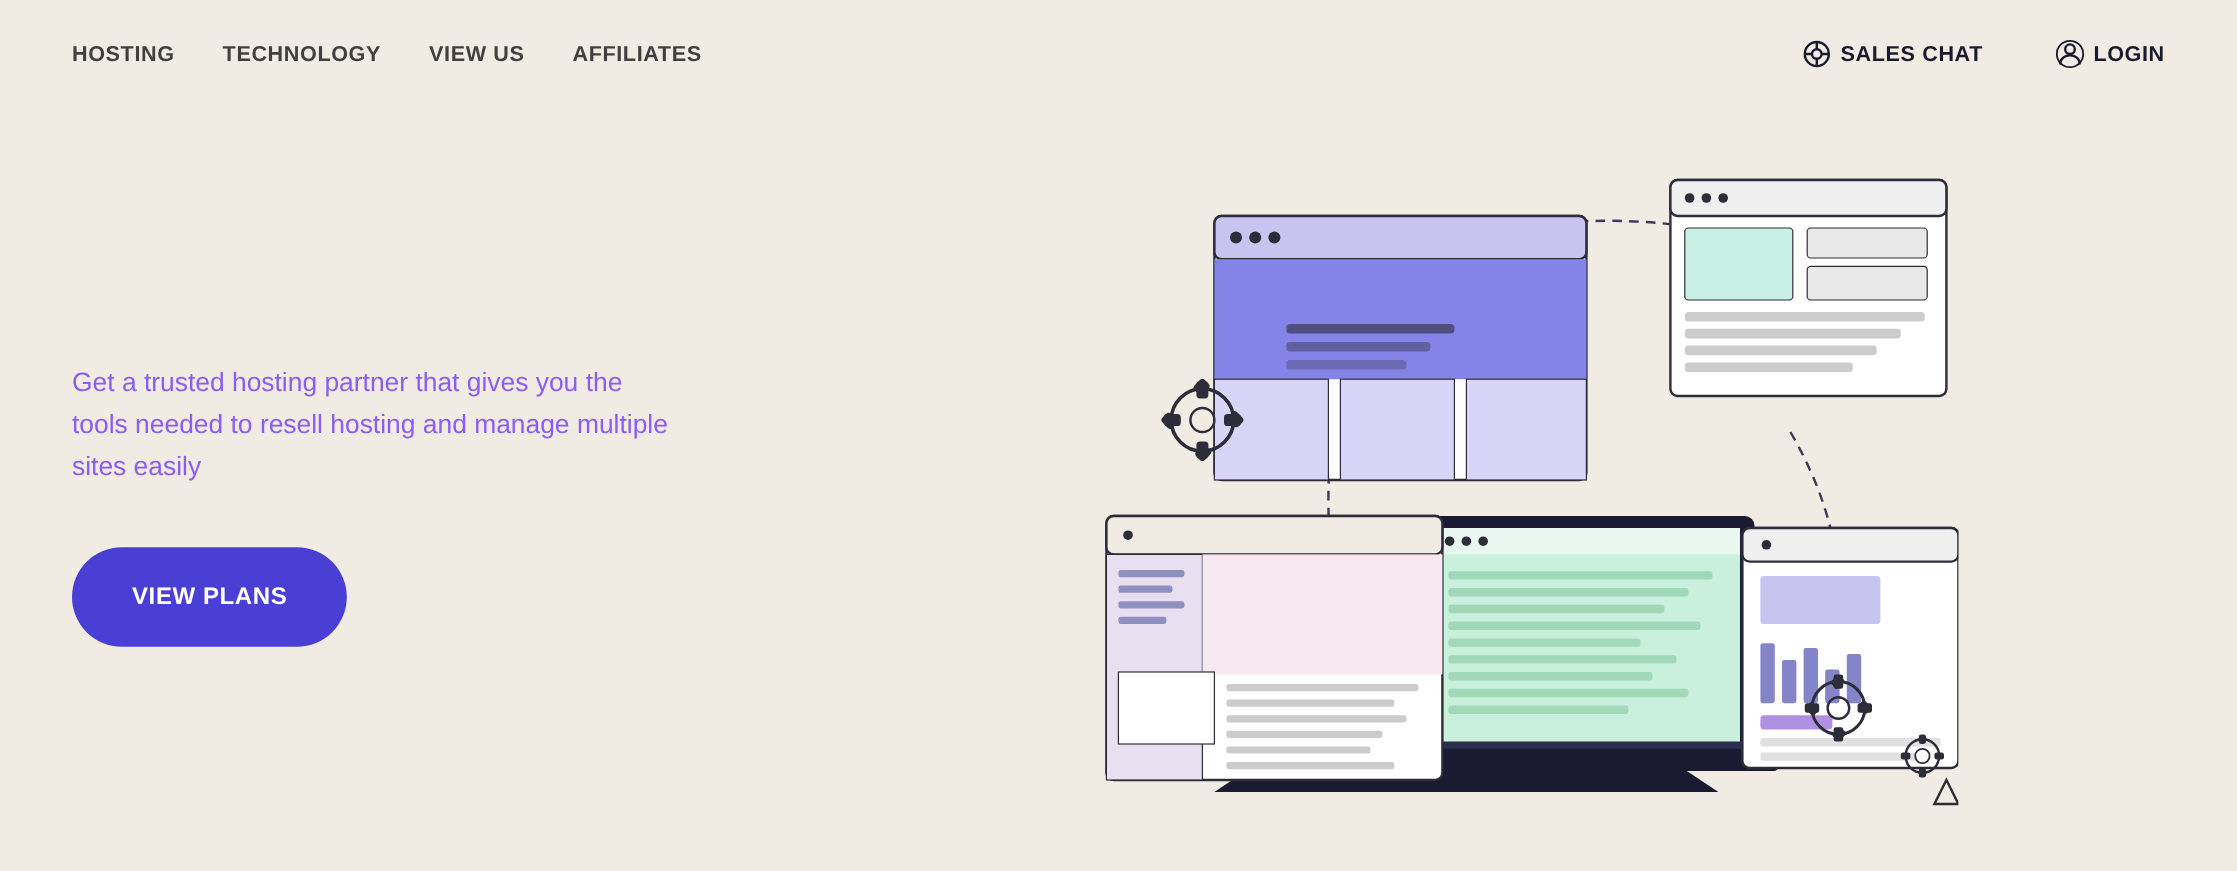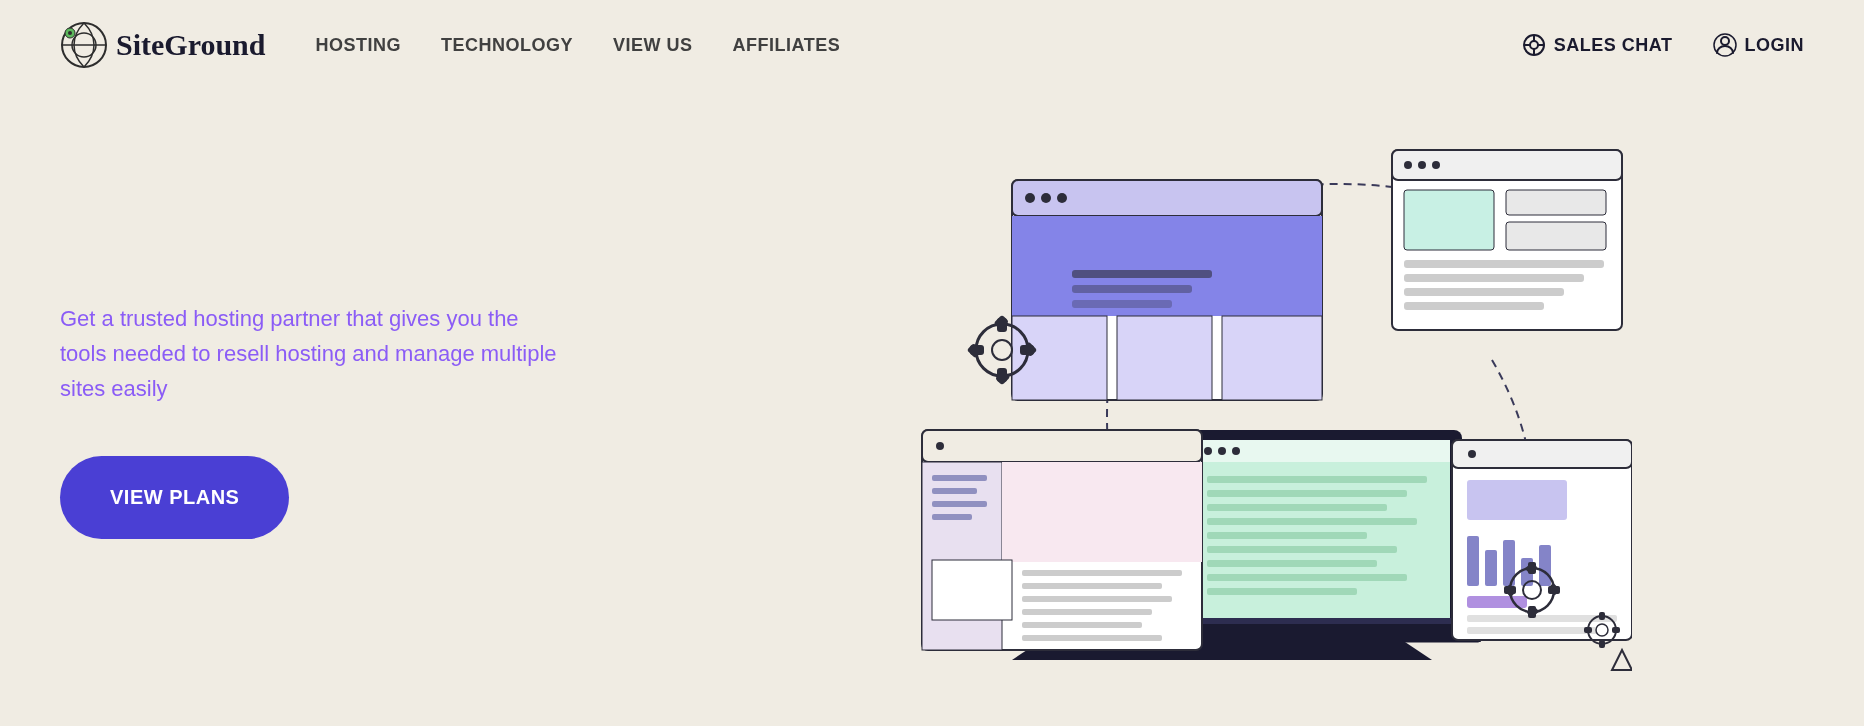--- a/index.html
+++ b/index.html
@@ -53,21 +53,21 @@
       font-weight: 700;
       color: #404040;
       text-decoration: none;
       letter-spacing: 0.5px;
       cursor: pointer;
     }
 
     .nav-right {
       display: flex;
       align-items: center;
-      gap: 40px;
+      gap: 60px;
     }
 
     .nav-action {
       display: flex;
       align-items: center;
       gap: 8px;
       font-size: 18px;
       font-weight: 700;
       color: #1a1a2e;
       cursor: pointer;
@@ -139,33 +139,20 @@
     
     .illustration-svg {
       width: 820px;
       height: 560px;
     }
   </style>
 </head>
 <body>
 
 <nav>
-  <a class="logo-wrap" href="#">
-
-    <svg class="logo-icon" viewBox="0 0 48 48" fill="none" xmlns="http://www.w3.org/2000/svg">
-      <circle cx="24" cy="24" r="22" stroke="#2d2d2d" stroke-width="2" fill="none"></circle>
-      <circle cx="24" cy="24" r="12" stroke="#2d2d2d" stroke-width="1.5" fill="none"></circle>
-      <path d="M24 2 Q34 12 34 24 Q34 36 24 46 Q14 36 14 24 Q14 12 24 2Z" stroke="#2d2d2d" stroke-width="1.5" fill="none"></path>
-      <line x1="2" y1="24" x2="46" y2="24" stroke="#2d2d2d" stroke-width="1.5"></line>
-
-      <circle cx="10" cy="12" r="5" fill="#5cb85c" stroke="#2d2d2d" stroke-width="1"></circle>
-      <circle cx="10" cy="12" r="2" fill="#2d2d2d"></circle>
-    </svg>
-    <span class="logo-text">SiteGround</span>
-  </a>
 
   <div class="nav-links">
     <a class="nav-link" href="#">HOSTING</a>
     <a class="nav-link" href="#">TECHNOLOGY</a>
     <a class="nav-link" href="#">VIEW US</a>
     <a class="nav-link" href="#">AFFILIATES</a>
   </div>
 
   <div class="nav-right">
     <a class="nav-action" href="#">

